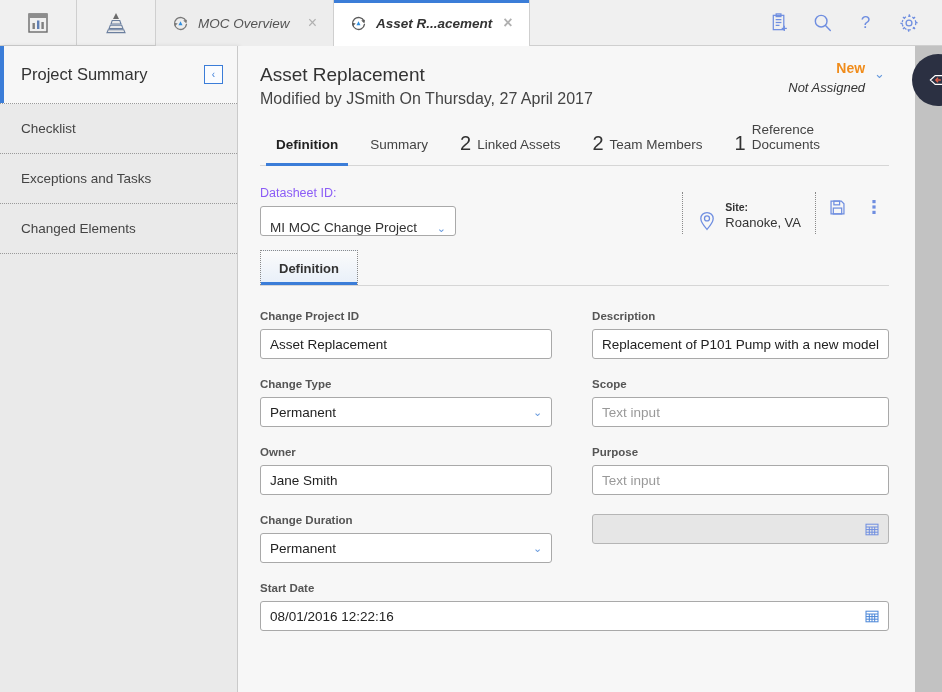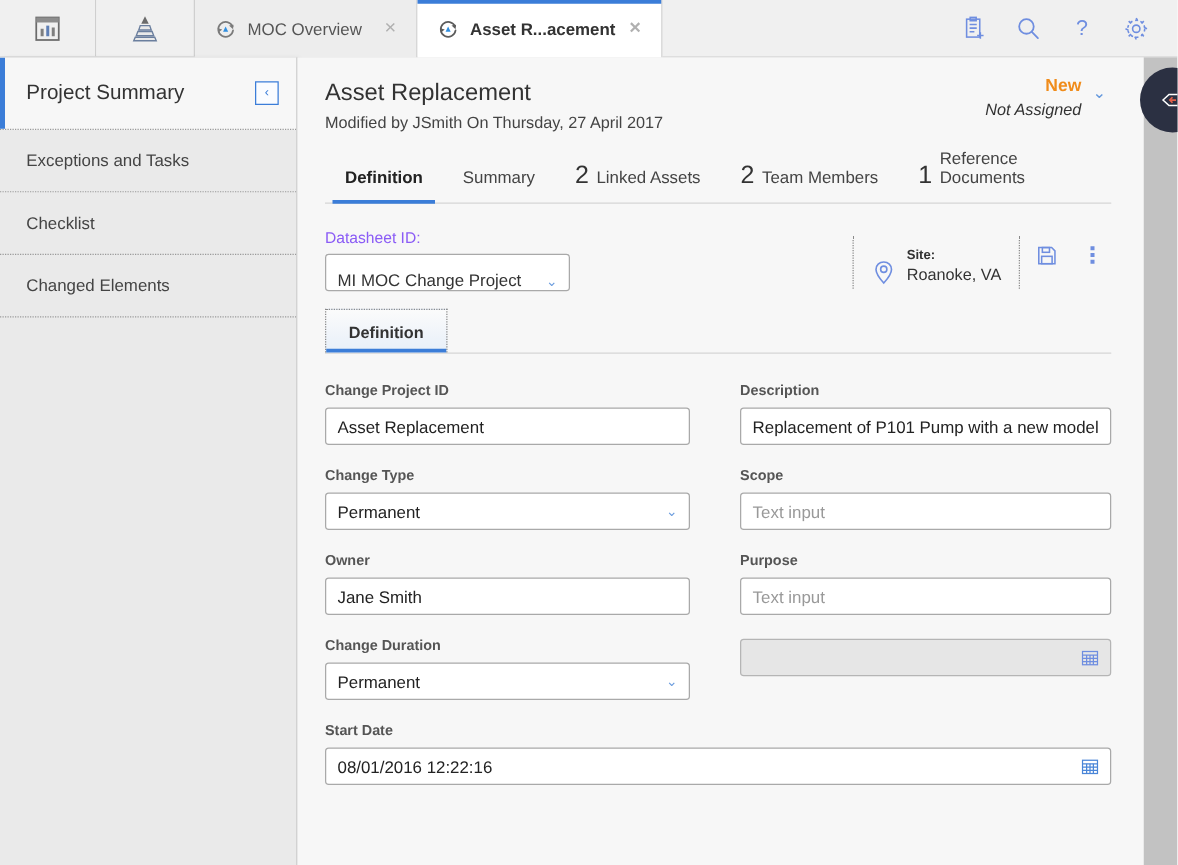--- a/index.html
+++ b/index.html
@@ -43,21 +43,21 @@
   .tab.active {
     background: #ffffff;
     color: #333;
     font-weight: bold;
     border-right: 1px solid #cfcfcf;
   }
   .tab.active:before {
     content: ""; position: absolute; left: 0; right: 0; top: 0; height: 3px;
     background: #3b7dd8;
   }
-  .tab .tlabel { flex: 1; white-space: nowrap; }
+  .tab .tlabel { flex: 1; white-space: nowrap; font-style: italic; }
   .tab .tclose {
     color: #b0b0b0; font-size: 16px; line-height: 1; padding: 2px 2px;
     font-family: "Liberation Sans", sans-serif;
   }
   .topbar-spacer { flex: 1; background: #f0f0f0; }
   .topbar-actions {
     display: flex; align-items: center; gap: 22px; padding: 0 22px 0 0;
     background: #f0f0f0;
   }
   .topbar-actions .tb-ic { cursor: pointer; display:flex; align-items:center; }
@@ -98,21 +98,21 @@
     background: #f7f7f7; overflow: hidden;
   }
   .rail {
     position:absolute; top:46px; right:0; width:27px; height:646px;
     background:#c2c2c2;
   }
 
   
   .m-header { padding: 18px 26px 0 22px; position: relative; }
   .m-title { font-size: 19px; color: #333; margin: 0 0 4px 0; font-weight: normal; }
-  .m-sub { font-size: 13px; color: #444; }
+  .m-sub { font-size: 16px; color: #444; }
   .m-status {
     position: absolute; right: 30px; top: 14px; text-align: right;
     display: flex; align-items: flex-start; gap: 9px;
   }
   .m-status-texts { text-align: right; }
   .m-status-new { color: #f08c1b; font-weight: bold; font-size: 14px; }
   .m-status-assign { font-style: italic; font-size: 13px; color:#333; margin-top: 4px; }
   .m-status-chev { color:#6699dd; font-size: 13px; margin-top: 6px; cursor:pointer; }
 
   .m-tabs {
@@ -293,24 +293,24 @@
   </div>
 
   <div class="leftpanel">
     <div class="lp-head">
       <div class="lp-title">Project Summary</div>
       <div class="lp-collapse">
         <span>‹</span>
       </div>
     </div>
     <div class="lp-item">
+      <span>Checklist</span>
+    </div>
+    <div class="lp-item">
       <span>Exceptions and Tasks</span>
-    </div>
-    <div class="lp-item">
-      <span>Checklist</span>
     </div>
     <div class="lp-item">
       <span>Changed Elements</span>
     </div>
   </div>
 
   <div class="main">
 
     <div class="m-header">
       <h1 class="m-title">Asset Replacement</h1>

